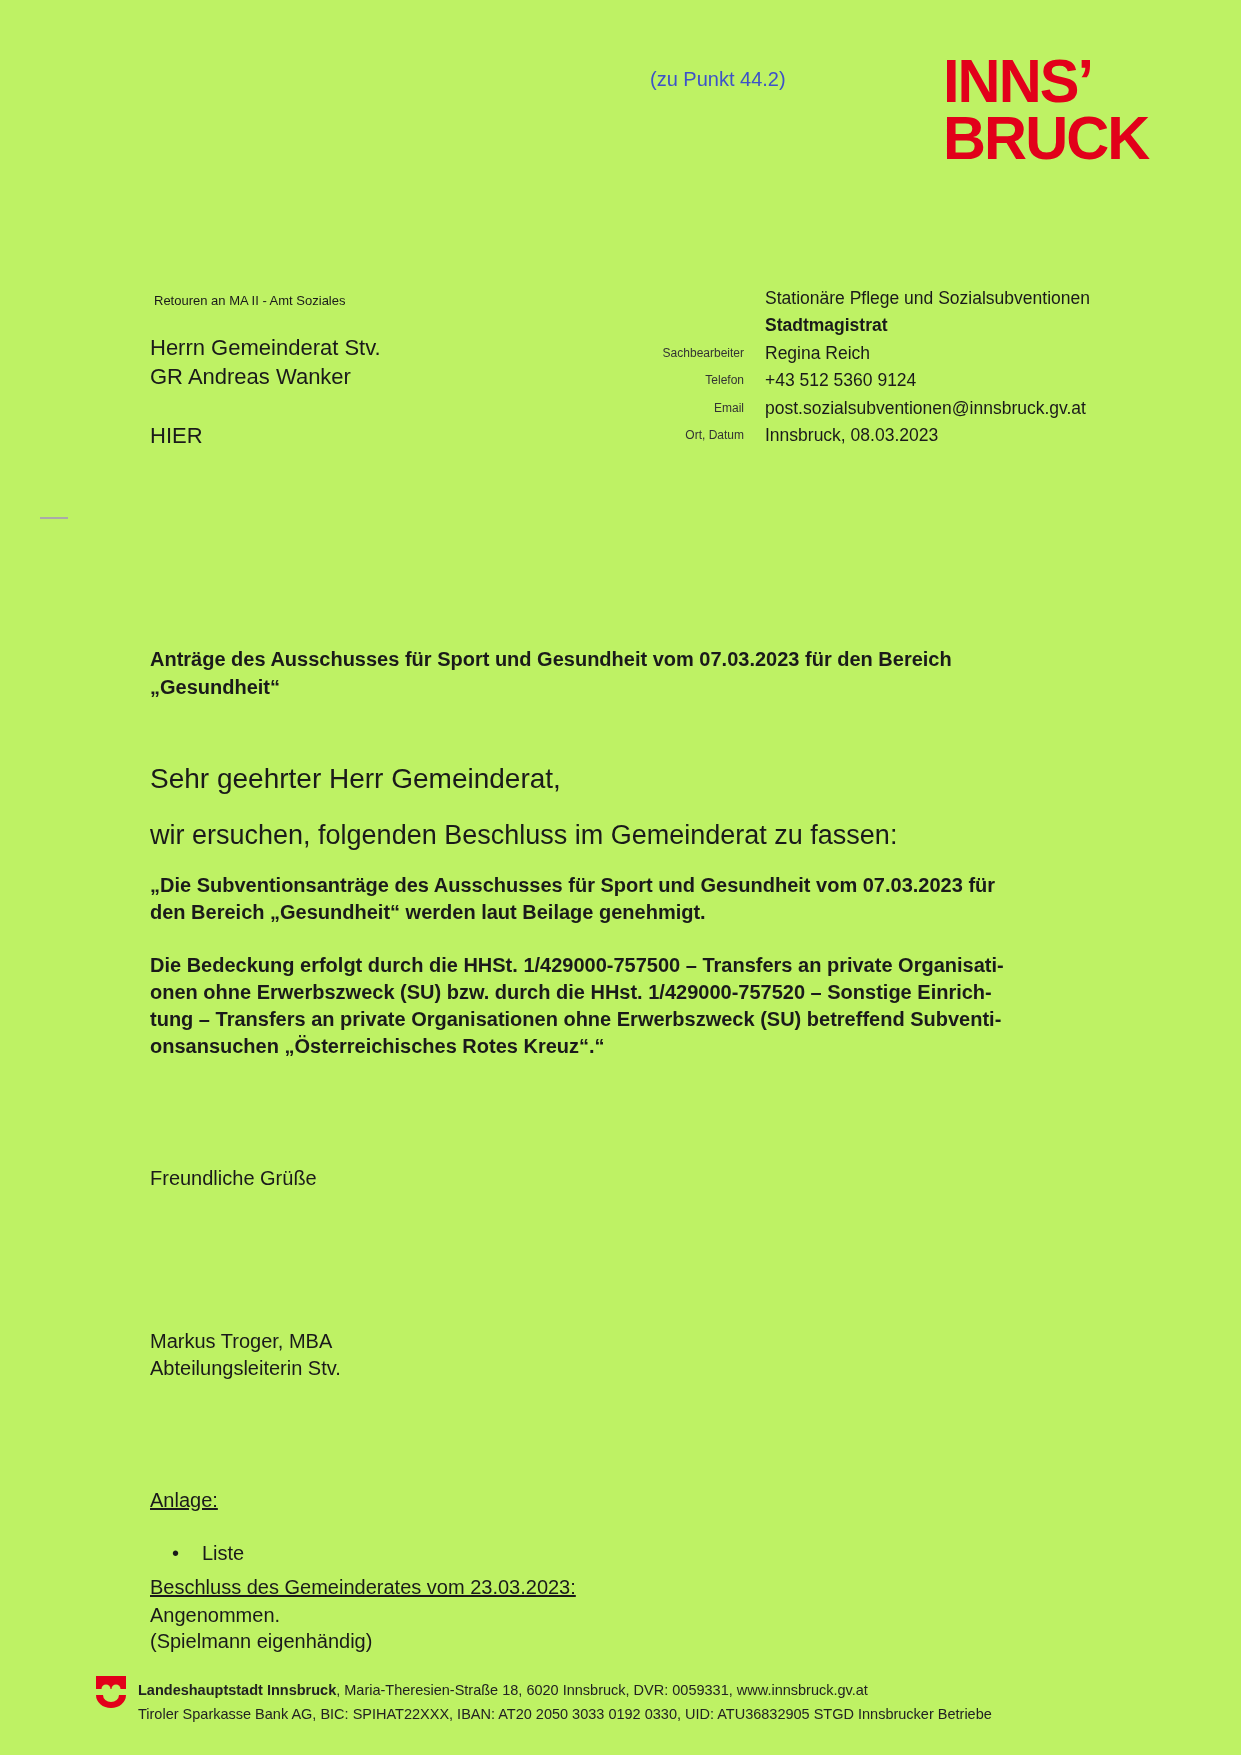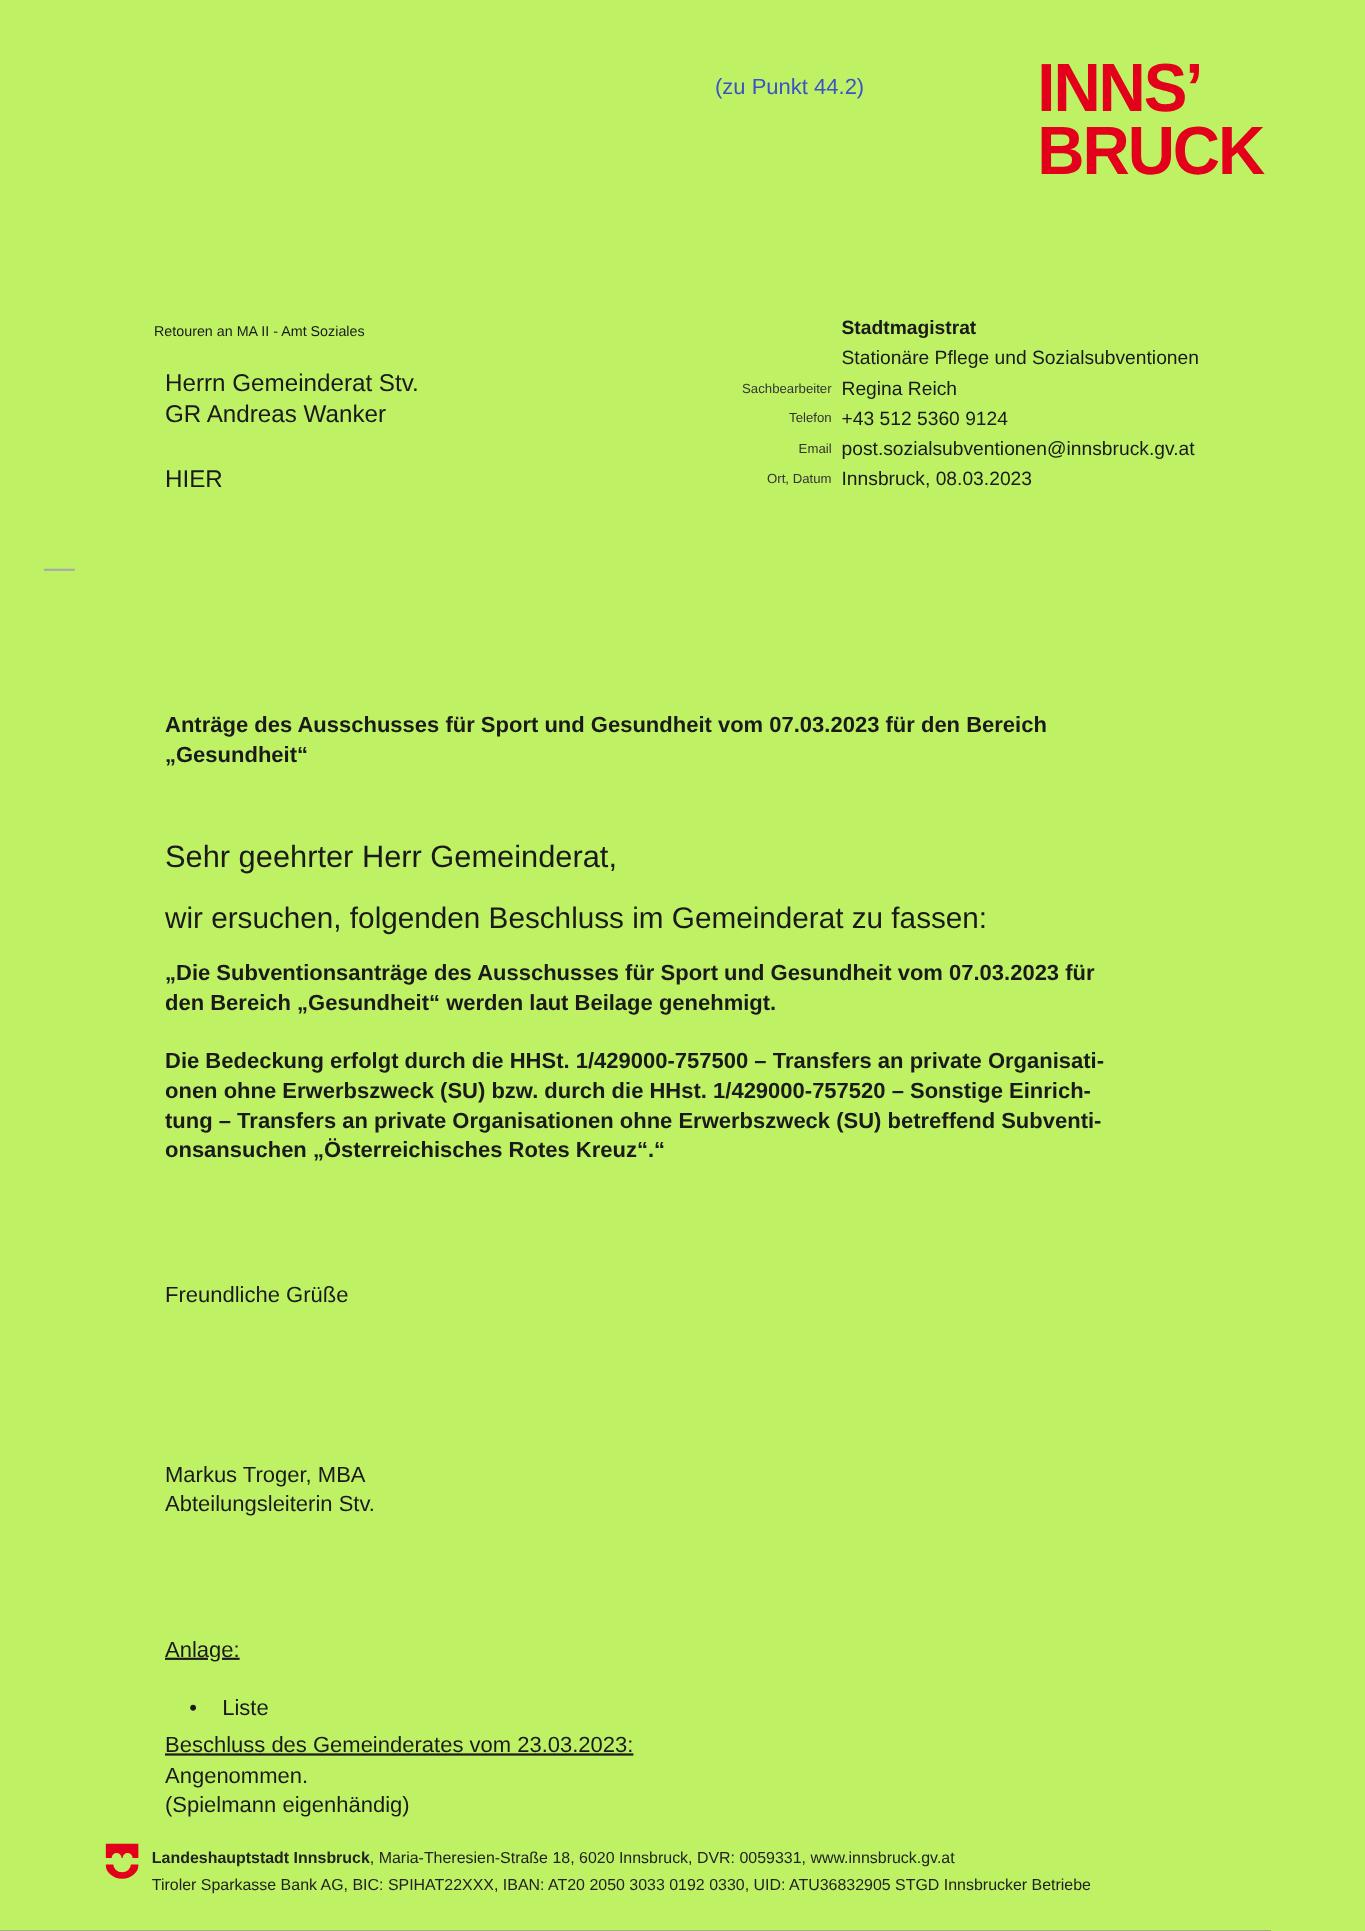--- a/index.html
+++ b/index.html
@@ -17,29 +17,29 @@
 
   .ref-note{left:650px;top:68px;font-size:20px;color:#3d52c9;}
 
   .brand-logo{
     left:943px;top:52px;width:230px;
     color:#e2001a;font-weight:900;font-size:62px;line-height:57px;
     letter-spacing:-2px;transform:scaleX(.96);transform-origin:left top;
     font-family:"Liberation Sans","DejaVu Sans",sans-serif;
   }
 
-  .return-note{left:140px;top:293px;font-size:13px;}
+  .return-note{left:154px;top:293px;font-size:13px;}
   .recipient{left:150px;top:333px;font-size:22px;line-height:29px;}
   .hier{left:150px;top:423px;font-size:22px;}
 
   .contact{left:560px;top:285px;width:570px;font-size:17.5px;line-height:27.4px;}
   .contact .crow{display:flex;}
   .contact .clabel{
     width:205px;text-align:right;font-size:12px;color:#333;
-    padding-right:9px;box-sizing:border-box;align-self:baseline;
+    padding-right:21px;box-sizing:border-box;align-self:baseline;
     line-height:27.4px;
   }
   .contact .cvalue{flex:1;}
   .contact .dept{font-weight:bold;}
 
   .fold-mark{left:40px;top:517px;width:28px;height:2px;background:#aaaaaa;}
 
   .subject{left:150px;top:645px;width:880px;font-size:20px;font-weight:bold;line-height:28px;}
   .salutation{left:150px;top:763px;font-size:28px;}
   .intro{left:150px;top:820px;font-size:27px;}
@@ -75,25 +75,25 @@
   <div class="abs recipient">
     <div>Herrn Gemeinderat Stv.</div>
     <div>GR Andreas Wanker</div>
   </div>
 
   <div class="abs hier">HIER</div>
 
   <div class="abs contact">
     <div class="crow">
       <div class="clabel"></div>
-      <div class="cvalue dept">Stadtmagistrat</div>
+      <div class="cvalue">Stationäre Pflege und Sozialsubventionen</div>
     </div>
     <div class="crow">
       <div class="clabel"></div>
-      <div class="cvalue">Stationäre Pflege und Sozialsubventionen</div>
+      <div class="cvalue dept">Stadtmagistrat</div>
     </div>
     <div class="crow">
       <div class="clabel">Sachbearbeiter</div>
       <div class="cvalue">Regina Reich</div>
     </div>
     <div class="crow">
       <div class="clabel">Telefon</div>
       <div class="cvalue">+43 512 5360 9124</div>
     </div>
     <div class="crow">

